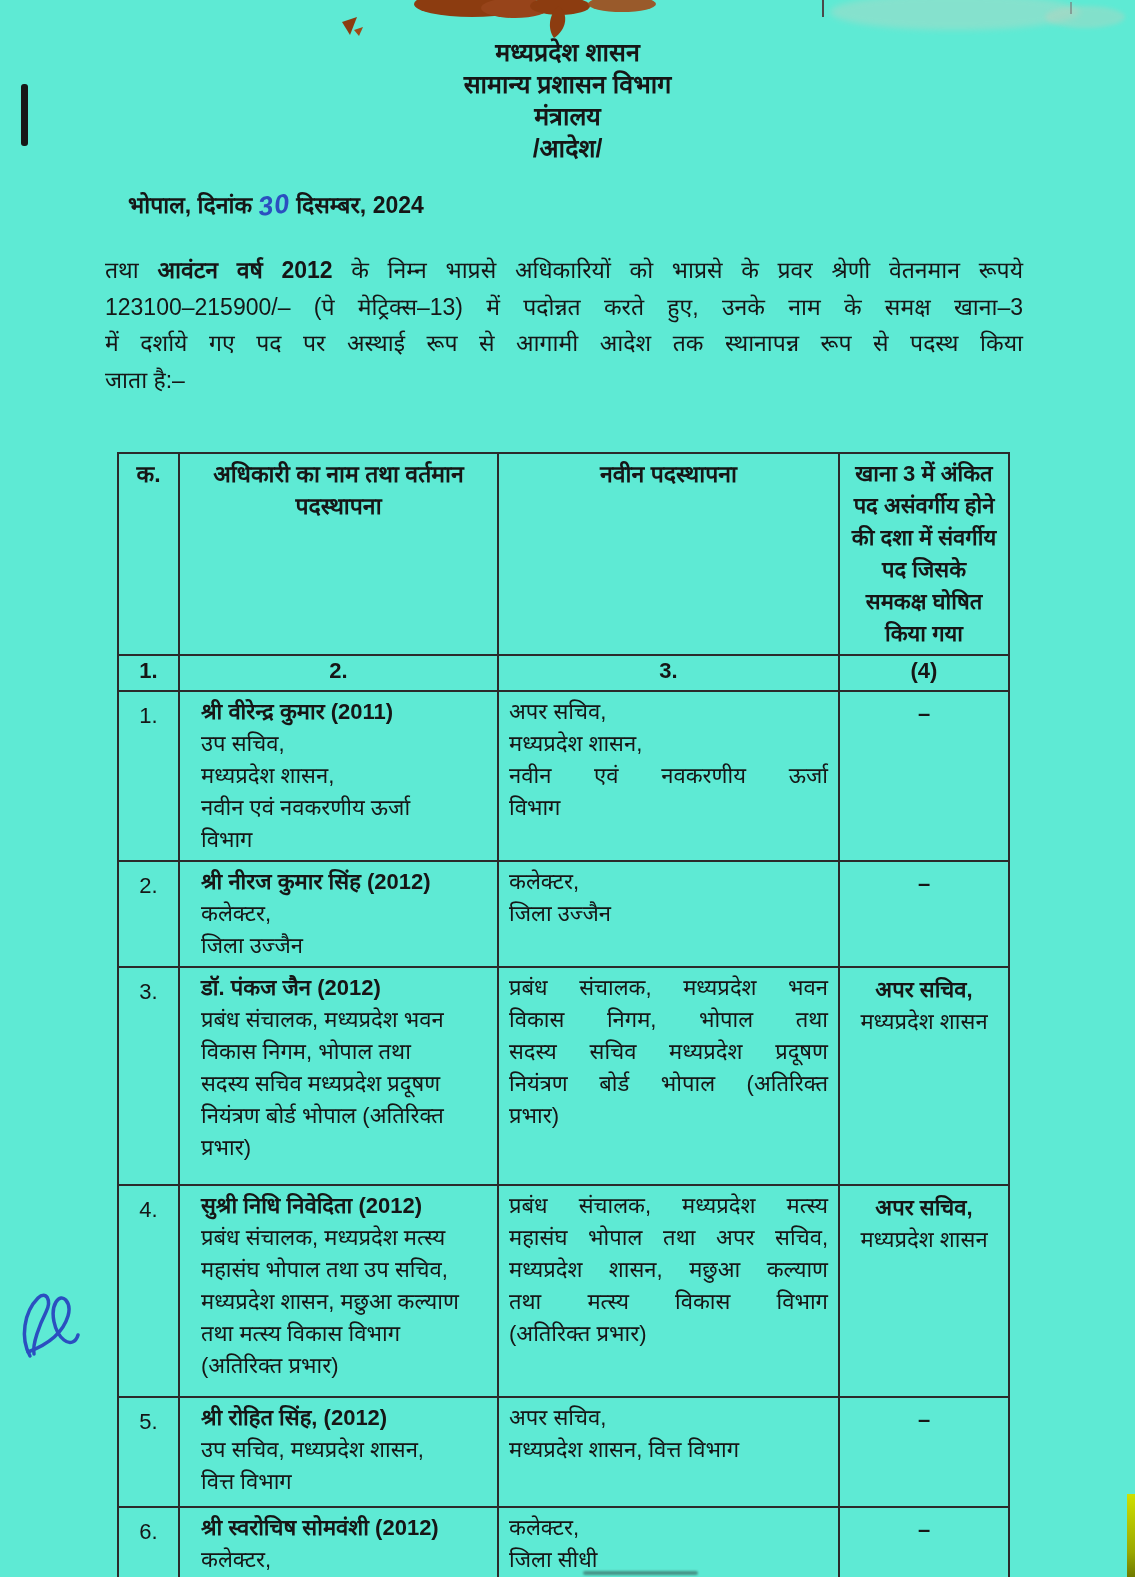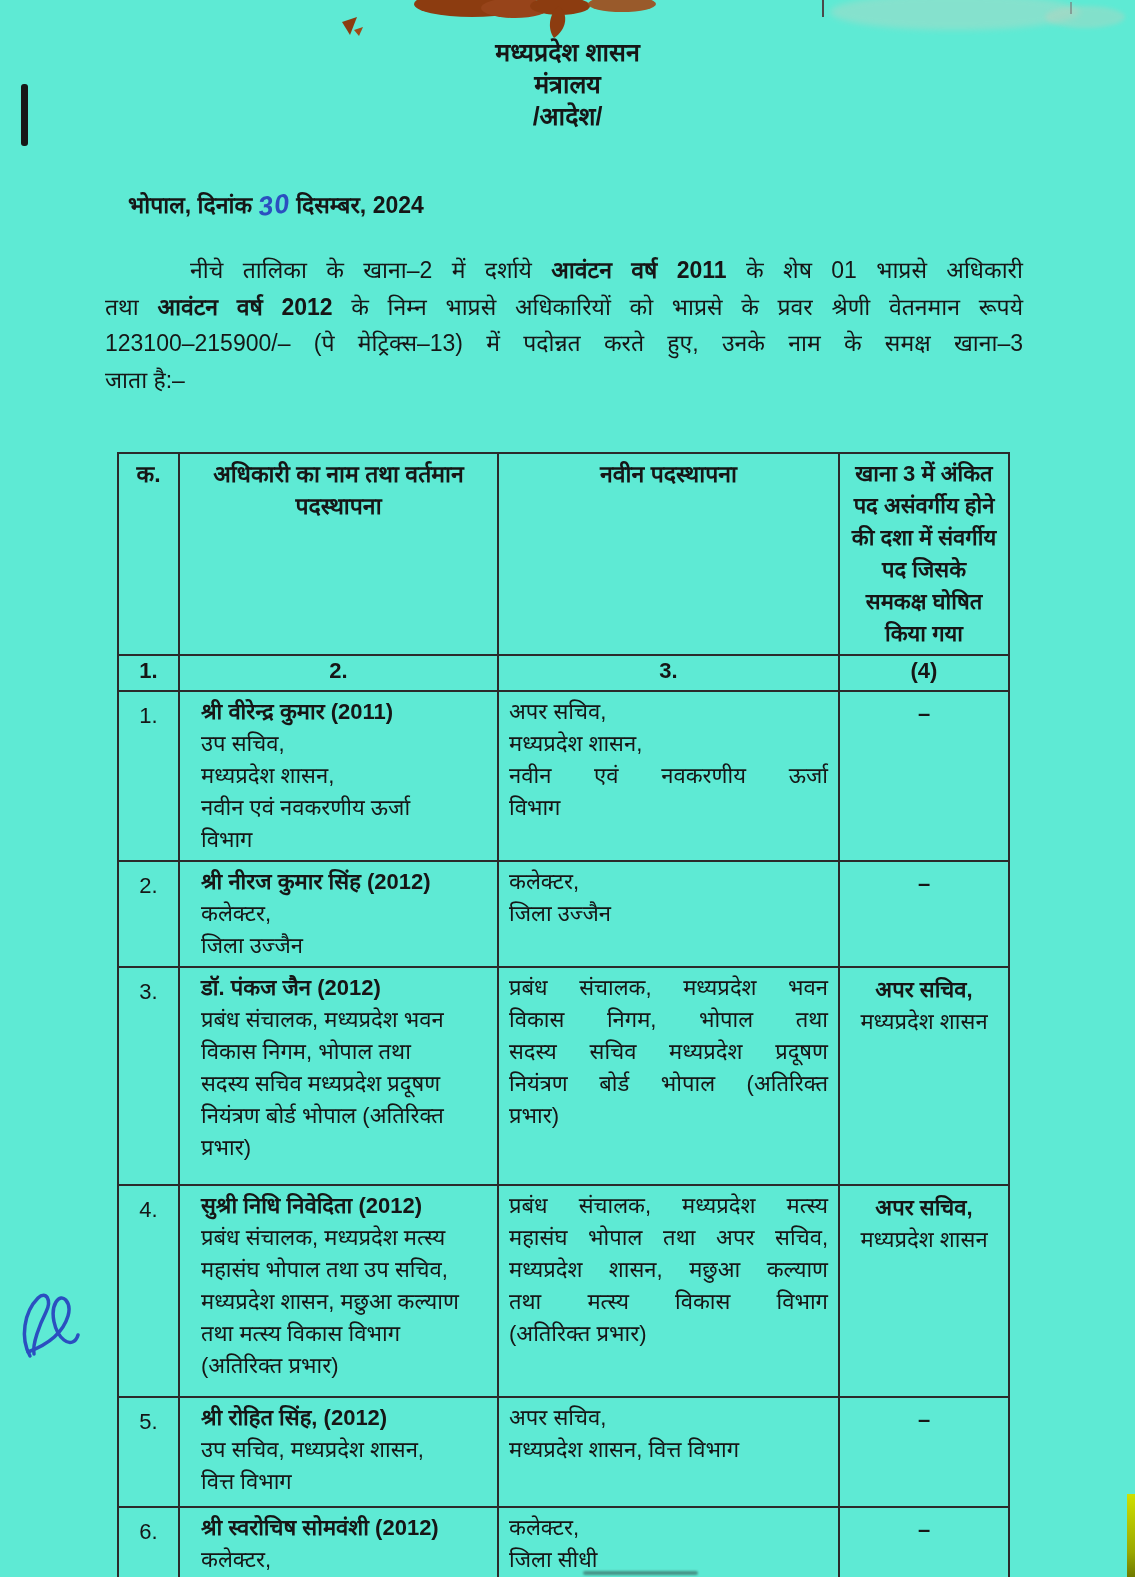--- a/index.html
+++ b/index.html
@@ -71,34 +71,35 @@
   <div class="tan-smudge"></div>
   <div class="tan-smudge2"></div>
   <div class="pen-tick1"></div>
   <div class="pen-tick2"></div>
   <div class="edge-bar"></div>
   <div class="yellow-strip"></div>
   <div class="bottom-smudge"></div>
 
   <div class="letterhead">
     <div class="hline">मध्यप्रदेश शासन</div>
+    <div class="hline">सामान्य प्रशासन विभाग</div>
     <div class="hline">मंत्रालय</div>
     <div class="hline">/आदेश/</div>
   </div>
 
   <div class="refline">
     <span>
       <span>भोपाल, दिनांक</span><span class="handwritten-day">30</span><span>दिसम्बर, 2024</span>
     </span>
   </div>
 
   <div class="para" id="para">
-      <div class="pline j first"><span>नीचे तालिका के खाना–2 में दर्शाये </span><b>आवंटन वर्ष 2011</b><span> के शेष 01 भाप्रसे अधिकारी</span></div>
       <div class="pline j"><span>तथा </span><b>आवंटन वर्ष 2012</b><span> के निम्न भाप्रसे अधिकारियों को भाप्रसे के प्रवर श्रेणी वेतनमान रूपये</span></div>
       <div class="pline j"><span>123100–215900/– (पे मेट्रिक्स–13) में पदोन्नत करते हुए, उनके नाम के समक्ष खाना–3</span></div>
+      <div class="pline j"><span>में दर्शाये गए पद पर अस्थाई रूप से आगामी आदेश तक स्थानापन्न रूप से पदस्थ किया</span></div>
       <div class="pline"><span>जाता है:–</span></div>
     </div>
 
   <table class="officers-table">
     <colgroup>
         <col style="width:61px">
         <col style="width:319px">
         <col style="width:341px">
         <col style="width:170px">
       </colgroup>

